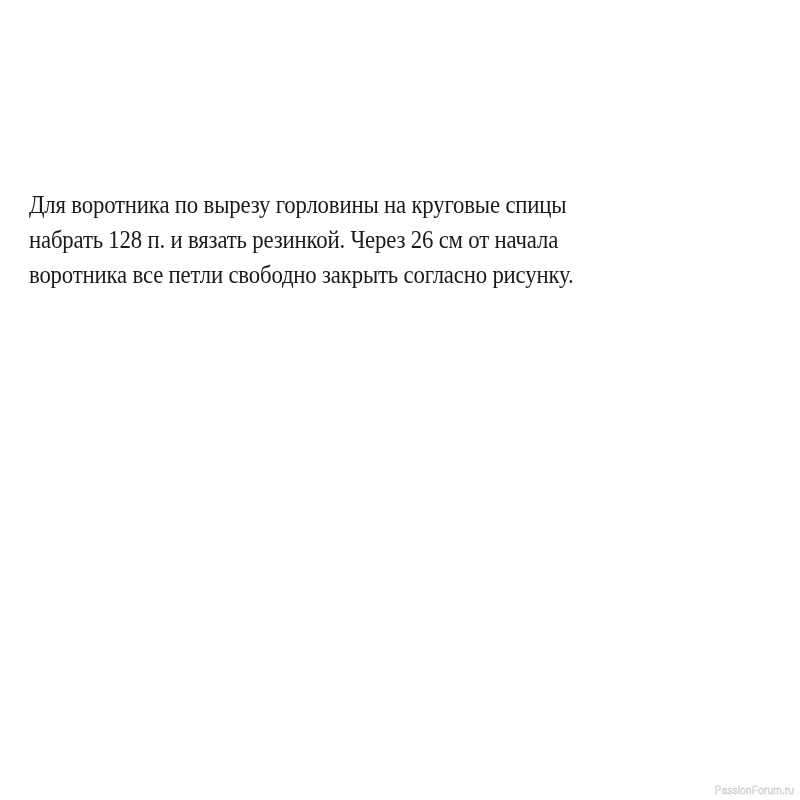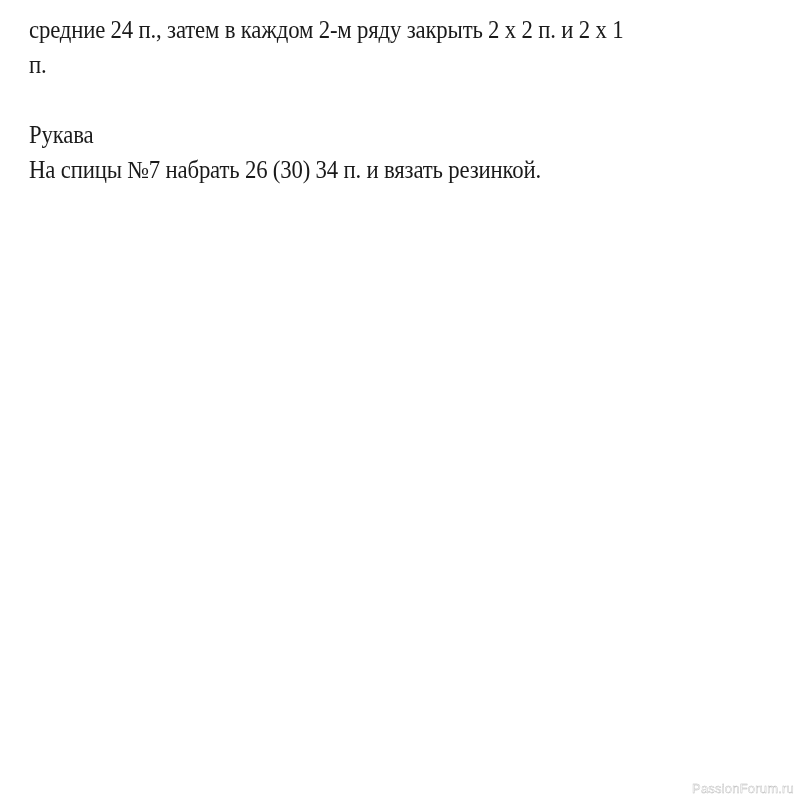--- a/index.html
+++ b/index.html
@@ -31,53 +31,50 @@
       transform-origin: left center;
     }
     .gap {
       height: 35px;
     }
     .watermark {
       position: absolute;
       right: 6px;
       bottom: 4px;
       font-family: "Liberation Sans", "DejaVu Sans", sans-serif;
-      font-size: 13px;
+      font-size: 10px;
       color: #ffffff;
       -webkit-text-stroke: 0.4px #b8b8b8;
       letter-spacing: 0.2px;
     }
   </style>
 </head>
 <body>
 
 <div class="page">
 
-  <div>
-    <div class="line">средние 24 п., затем в каждом 2-м ряду закрыть 2 x 2 п. и 2 x 1</div>
-    <div class="line">п.</div>
-  </div>
-
-  <div class="gap"></div>
-
-  <div>
-    <div class="line">Рукава</div>
-    <div class="line">На спицы №7 набрать 26 (30) 34 п. и вязать резинкой.</div>
-  </div>
 
   <div class="gap"></div>
 
 
   <div class="gap"></div>
 
 
   <div class="gap"></div>
 
 
   <div class="gap"></div>
 
 
   <div class="gap"></div>
 
+  <div>
+    <div class="line">Для воротника по вырезу горловины на круговые спицы</div>
+    <div class="line">набрать 128 п. и вязать резинкой. Через 26 см от начала</div>
+    <div class="line">воротника все петли свободно закрыть согласно рисунку.</div>
+  </div>
+
+  <div class="gap"></div>
+
 
 </div>
 
 <div class="watermark">PassionForum.ru</div>
 
 </body></html>

